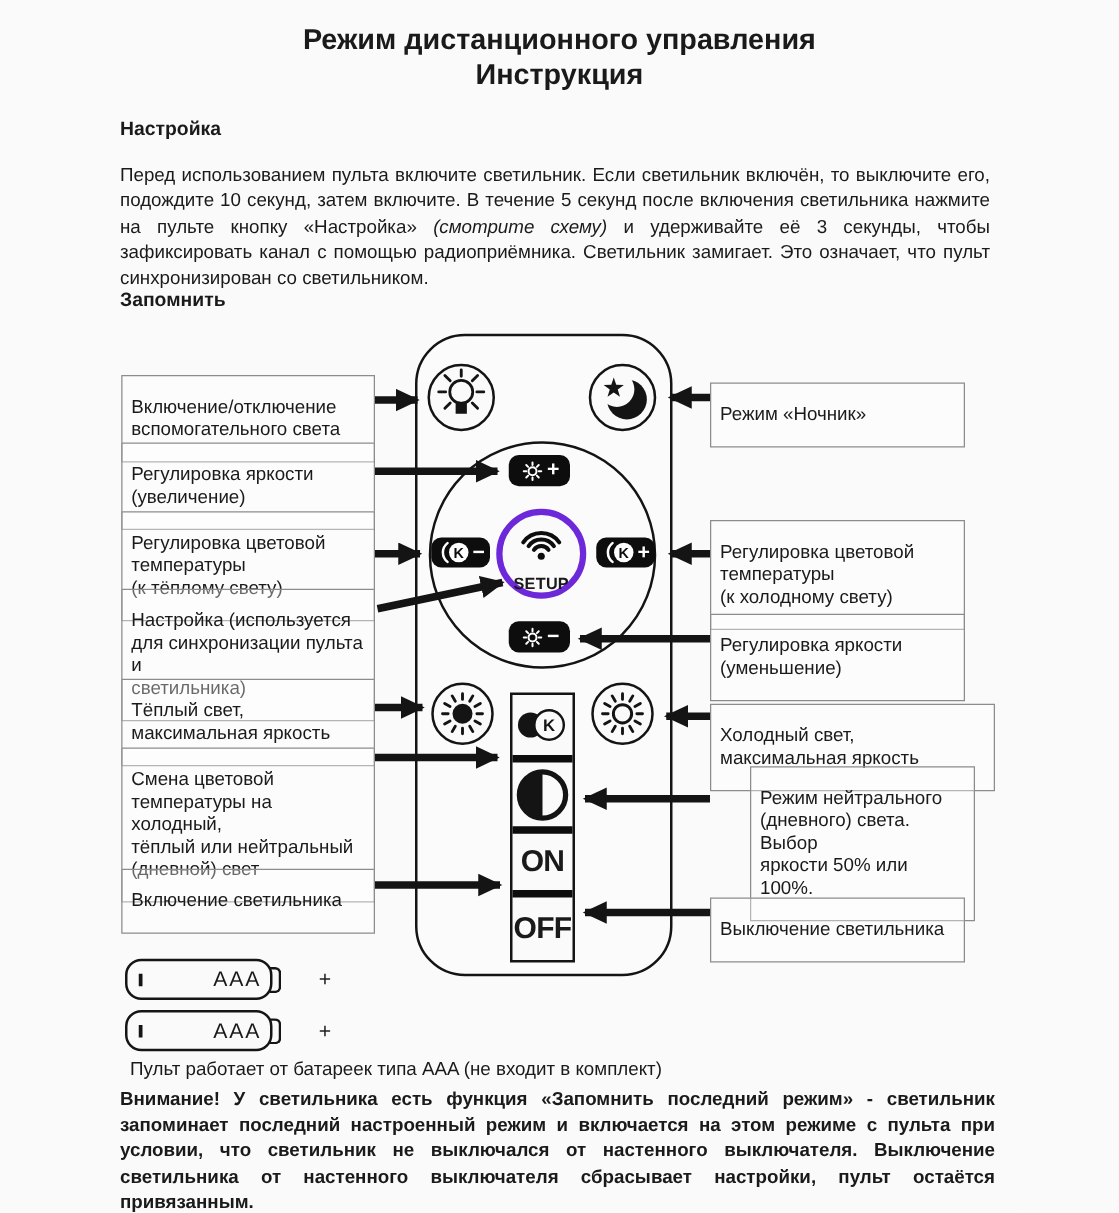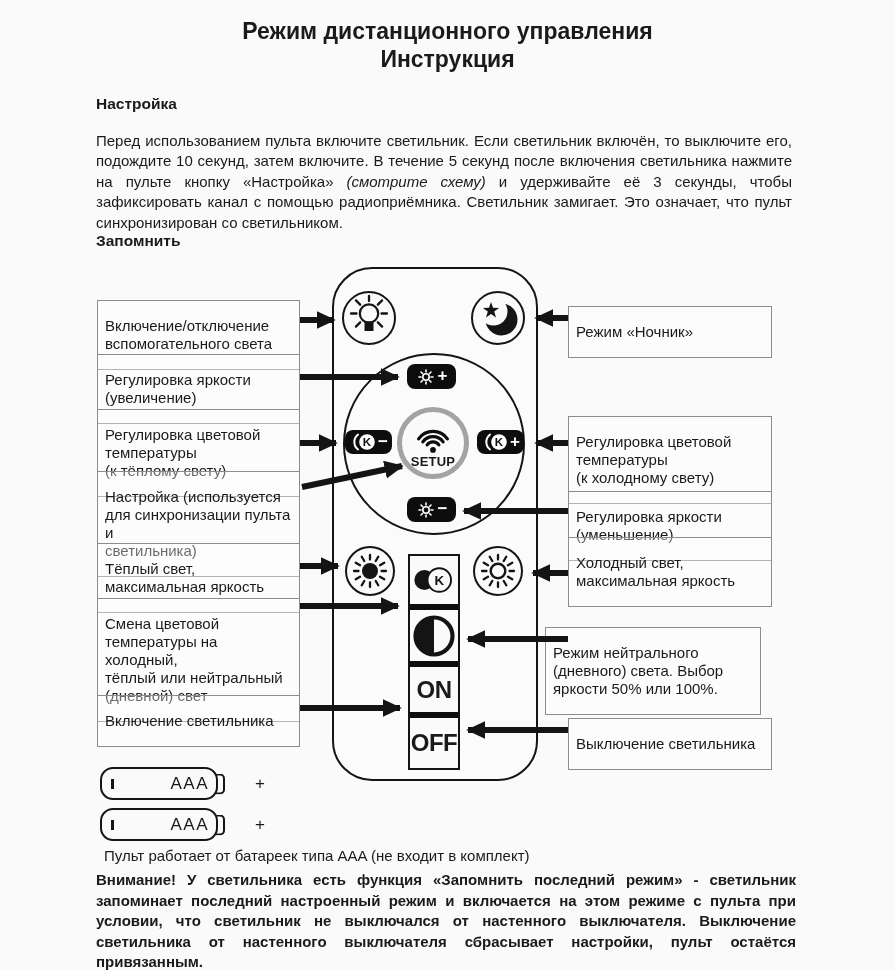--- a/index.html
+++ b/index.html
@@ -19,22 +19,22 @@
   }
   .remote-body{position:absolute;left:332px;top:267px;width:206px;height:514px;
     border:2.3px solid #141414;border-radius:40px;box-sizing:border-box;background:rgba(255,255,255,.25);}
   .big-circle{position:absolute;left:343px;top:353px;width:182px;height:182px;
     border:2px solid #141414;border-radius:50%;box-sizing:border-box;}
   .circle-btn{position:absolute;width:54px;height:54px;border:2.4px solid #141414;border-radius:50%;
     box-sizing:border-box;display:flex;align-items:center;justify-content:center;background:#fafafa;}
   .pill{position:absolute;background:#0d0d0d;border-radius:8px;display:flex;align-items:center;
     justify-content:center;gap:2px;box-sizing:border-box;}
   .pill .sign{color:#ffffff;font-weight:bold;font-size:17px;line-height:1;transform:translateY(-1px);}
-  .setup-circle{position:absolute;left:397px;top:407px;width:62px;height:62px;border:5px solid #a3a3a3;
-    border-radius:50%;background:#fafafa;display:flex;flex-direction:column;align-items:center;justify-content:center;}
+  .setup-circle{position:absolute;left:397px;top:407px;width:62px;height:62px;border:5px solid #6d28d9;
+    border-radius:50%;background:#fafafa;display:flex;flex-direction:column;align-items:center;justify-content:space-between;}
   .setup-text{font-weight:bold;font-size:13px;letter-spacing:0.2px;margin-top:-1px;}
   .col{position:absolute;left:408px;top:554px;width:52px;height:216px;border:2.2px solid #141414;
     box-sizing:border-box;display:flex;flex-direction:column;background:#fafafa;}
   .cell{display:flex;align-items:center;justify-content:center;}
   .cell.txt{font-weight:bold;font-size:24px;letter-spacing:-0.5px;}
   .divider{height:6px;background:#0d0d0d;flex:none;}
   .battery{position:absolute;left:100px;width:118px;height:33px;border:2.4px solid #151515;border-radius:13px;
     box-sizing:border-box;display:flex;align-items:center;background:#fafafa;gap:46px;}
   .bat-minus{width:2.5px;height:10px;background:#151515;margin-left:9px;flex:none;}
   .bat-label{font-size:17px;letter-spacing:1.5px;margin-left:11px;}
@@ -79,23 +79,23 @@
 тёплый или нейтральный
 (дневной) свет</div>
   <div class="callout" style="left:568px;top:306px;width:204px;">Режим «Ночник»</div>
 
   <div class="callout" style="left:97px;top:695px;width:203px;">Включение светильника</div>
   <div class="callout" style="left:568px;top:416px;width:204px;">Регулировка цветовой
 температуры
 (к холодному свету)</div>
   <div class="callout" style="left:568px;top:491px;width:204px;">Регулировка яркости
 (уменьшение)</div>
-  <div class="callout" style="left:568px;top:537px;width:204px;">Холодный свет,
+  <div class="callout" style="left:568px;top:563px;width:228px;">Холодный свет,
 максимальная яркость</div>
-  <div class="callout" style="left:545px;top:613px;width:216px;margin-top:14px;">Режим нейтрального
+  <div class="callout" style="left:600px;top:613px;width:180px;">Режим нейтрального
 (дневного) света. Выбор
 яркости 50% или 100%.</div>
   <div class="callout" style="left:568px;top:718px;width:204px;">Выключение светильника</div>
 
   <div class="remote-body"></div>
   <div class="big-circle"></div>
 
   <div class="circle-btn" style="left:342px;top:291px;">
     <svg width="48" height="48" viewBox="3 3 48 48">
       <path d="M27,10 L27,5 M35.84,13.66 L40.08,9.42 M39.5,22.5 L45,22.5 M35.84,31.34 L40.08,35.58 M18.16,13.66 L13.92,9.42 M14.5,22.5 L9,22.5 M18.16,31.34 L13.92,35.58" stroke="#141414" stroke-width="2.3" stroke-linecap="round" fill="none"></path>

